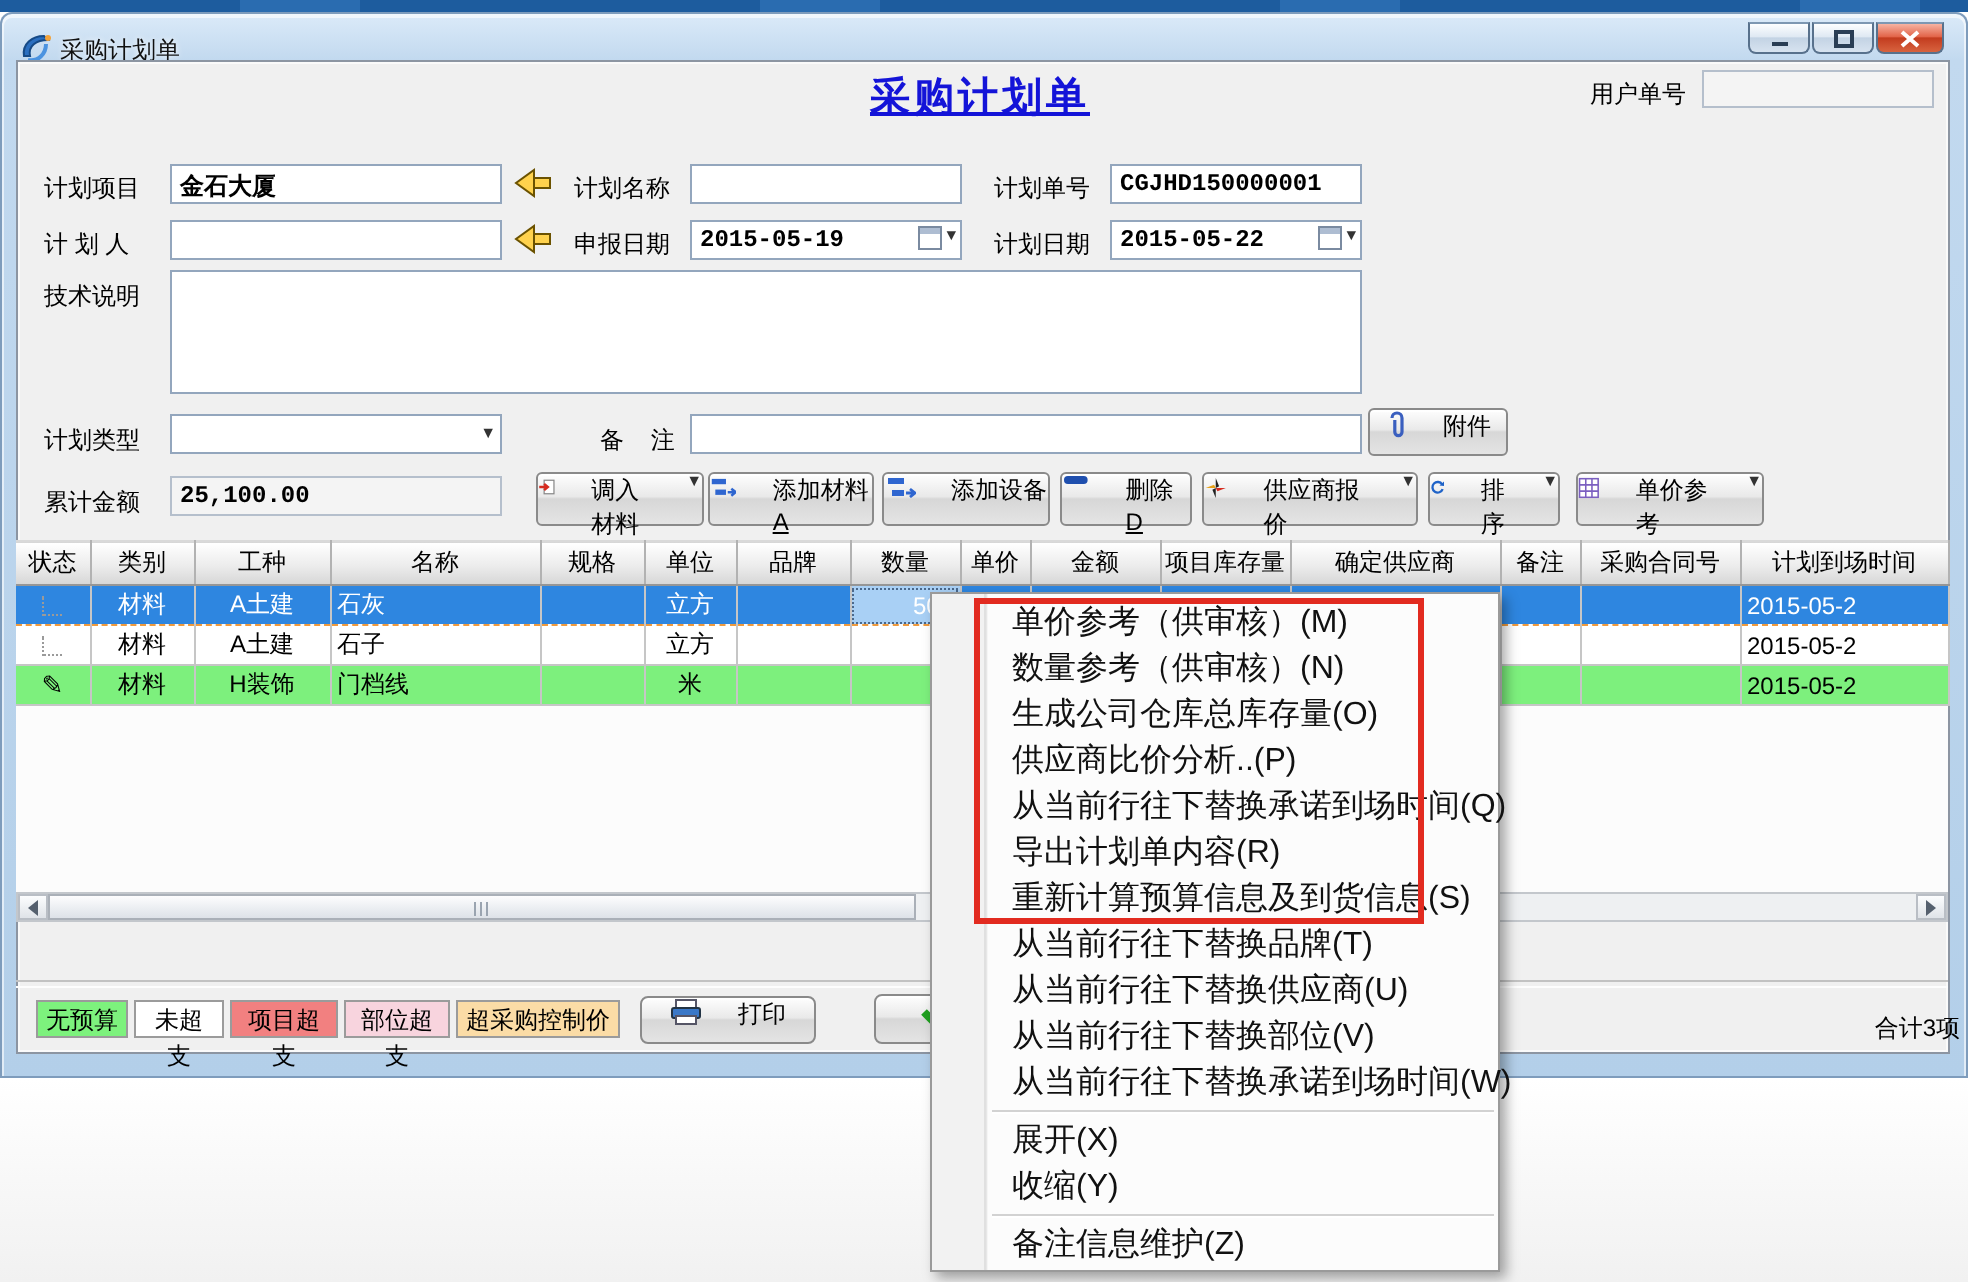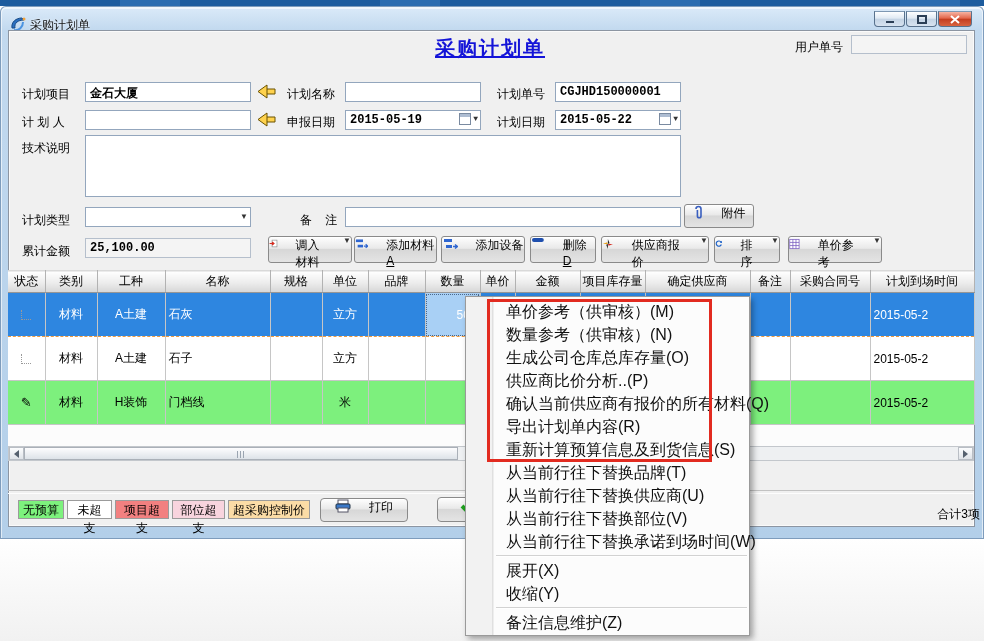--- a/index.html
+++ b/index.html
@@ -41,21 +41,21 @@
     border:1px solid #8a8a8a;border-radius:3px;box-sizing:border-box;
     background:linear-gradient(#fefefe,#e9e9e9 45%,#d7d7d7 50%,#e4e4e4);
     box-shadow:inset 0 1px 0 #fff;font-size:12px;cursor:default;}
   .u{text-decoration:underline;}
   
   .grid-zone{left:8px;top:270px;width:966px;height:176px;background:#fcfcfc;}
   table.grid{border-collapse:collapse;table-layout:fixed;width:966px;font-size:12px;}
   .grid th{font-weight:normal;height:21px;padding:0 2px;white-space:nowrap;overflow:hidden;
     background:linear-gradient(#ffffff,#ececec 55%,#d6d6d6);
     border-right:1px solid #b2b2b2;border-bottom:1px solid #969696;border-top:1px solid #d9d9d9;}
-  .grid td{height:19px;padding:12px 3px;white-space:nowrap;overflow:hidden;
+  .grid td{height:19px;padding:0 3px;white-space:nowrap;overflow:hidden;
     border-right:1px solid #c6c6c6;border-bottom:1px solid #c6c6c6;background:#fff;}
   .grid td:nth-child(1),.grid td:nth-child(2),.grid td:nth-child(3),.grid td:nth-child(6){text-align:center;}
   .grid td:nth-child(8),.grid td:nth-child(9),.grid td:nth-child(10),.grid td:nth-child(11){text-align:right;}
   tr.rsel td{background:#2e86e0;color:#fff;border-top:1px dashed #ef9a3d;border-bottom:1px dashed #ef9a3d;}
   tr.rsel td.focus-cell{background:#a9d0f5;color:#fff;outline:1px dotted #4a688c;outline-offset:-2px;}
   tr.redit td{background:#7df07d;color:#000;}
   td.statcell{color:#4444cc;font-size:13px;text-align:center;}
   .treeline{display:inline-block;width:9px;height:9px;border-left:1px dotted #9a9a9a;border-bottom:1px dotted #9a9a9a;vertical-align:middle;}
   
   .hscroll{left:8px;top:446px;width:966px;height:15px;background:#eef0f2;border:1px solid #c3c7cc;box-sizing:border-box;}
@@ -361,21 +361,21 @@
         <path d="M2 8 L7 13 L16 2" fill="none" stroke="#1fa01f" stroke-width="4"></path>
       </svg>
   </div>
   <div class="abs" style="left:882px;top:506px;width:98px;text-align:right;">合计3项</div>
 
   <div class="abs menu">
     <div class="mi">单价参考（供审核）(M)</div>
     <div class="mi">数量参考（供审核）(N)</div>
     <div class="mi">生成公司仓库总库存量(O)</div>
     <div class="mi">供应商比价分析..(P)</div>
-    <div class="mi">确认当前供应商有报价的所有材料(Q)</div>
+    <div class="mi">从当前行往下替换承诺到场时间(Q)</div>
     <div class="mi">导出计划单内容(R)</div>
     <div class="mi">重新计算预算信息及到货信息(S)</div>
     <div class="mi">从当前行往下替换品牌(T)</div>
     <div class="mi">从当前行往下替换供应商(U)</div>
     <div class="mi">从当前行往下替换部位(V)</div>
     <div class="mi">从当前行往下替换承诺到场时间(W)</div>
     <div class="msep"></div>
     <div class="mi">展开(X)</div>
     <div class="mi">收缩(Y)</div>
     <div class="msep"></div>

